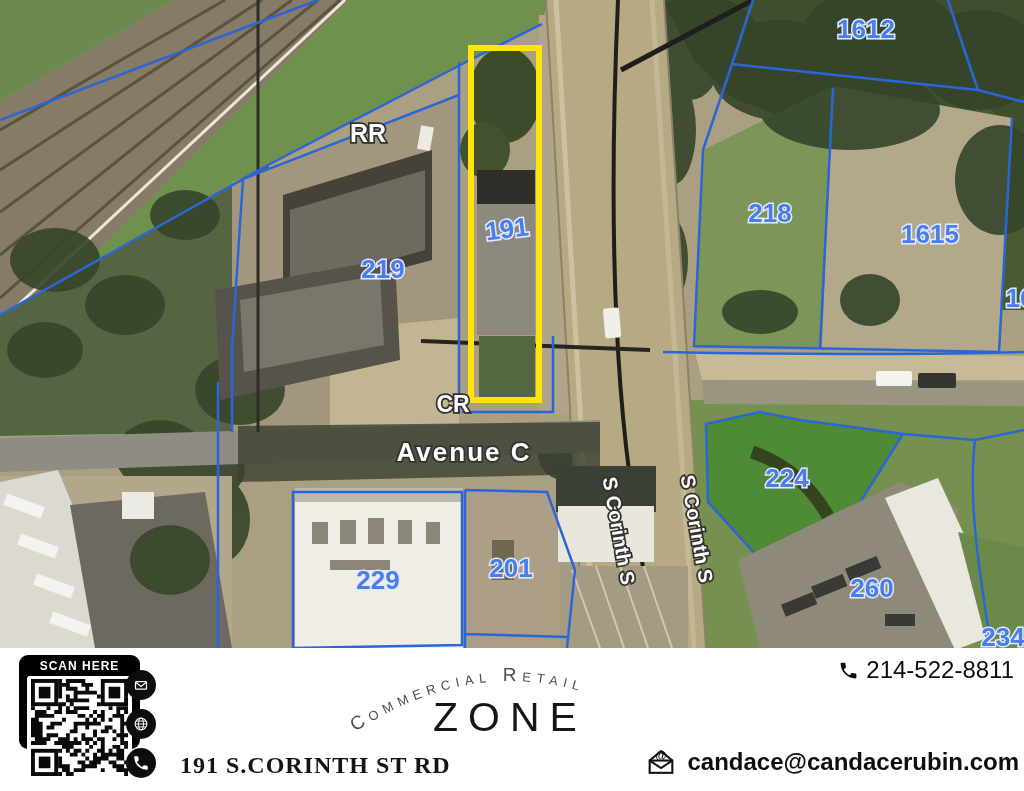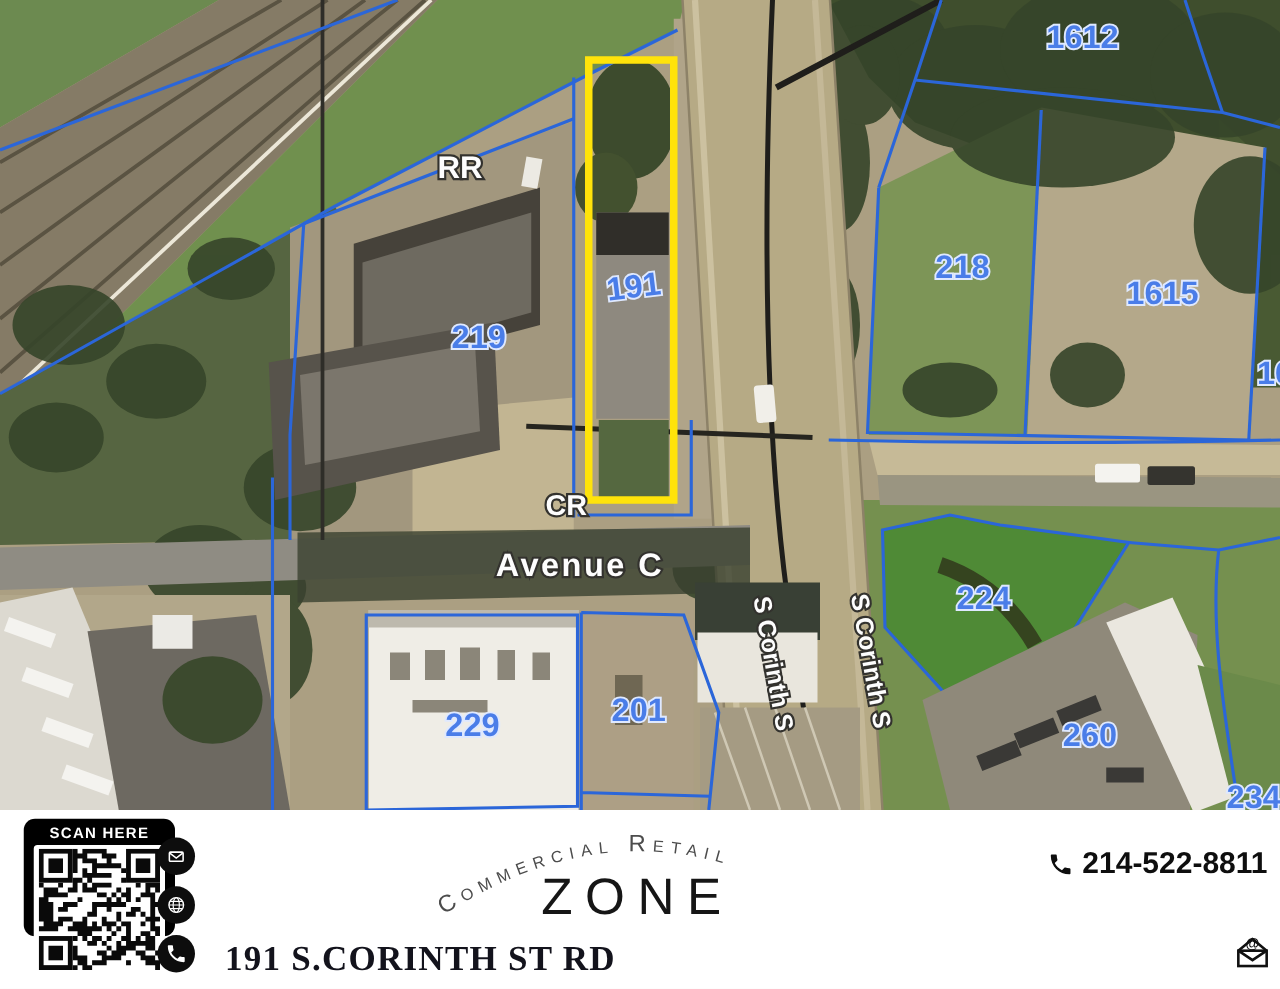--- a/index.html
+++ b/index.html
@@ -16,27 +16,27 @@
   #qrbox{position:absolute;left:3px;top:7px;width:121px;height:94px;background:#000000;
          border-radius:9px;text-align:center;margin-left:16px;}
   #scanlabel{color:#ffffff;font-size:12px;font-weight:700;letter-spacing:1px;
              padding-top:4px;padding-bottom:2px;}
   #qrwhite{position:absolute;left:8px;top:21px;width:105px;height:103px;background:#ffffff;
            border-radius:3px;}
   #qrwhite svg{position:absolute;left:4px;top:3px;}
   .cicon{position:absolute;left:126px;width:30px;height:30px;border-radius:50%;
          background:#0d0d0d;display:flex;align-items:center;justify-content:center;}
   #addr{position:absolute;left:180px;top:104px;font-family:"Liberation Serif",serif;
-        font-weight:700;font-size:28px;letter-spacing:1px;color:#13131c;white-space:nowrap;}
+        font-weight:700;font-size:24px;letter-spacing:1px;color:#13131c;white-space:nowrap;}
   #arc{position:absolute;left:320px;top:0px;pointer-events:none;}
   #arc text{font-family:"Liberation Sans",sans-serif;font-size:19px;letter-spacing:5.5px;
             fill:#4c4c4c;font-variant:small-caps;}
   #zone{position:absolute;left:330px;top:46px;width:360px;text-align:center;font-size:41px;
         letter-spacing:10px;color:#161616;font-weight:400;}
-  #phone{position:absolute;right:10px;top:29px;font-size:24px;font-weight:700;color:#0e0e0e;
+  #phone{position:absolute;right:10px;top:8px;font-size:24px;font-weight:400;color:#0e0e0e;
          display:flex;align-items:center;gap:7px;white-space:nowrap;}
   #email{position:absolute;right:5px;top:98px;font-size:24px;font-weight:700;color:#0e0e0e;
          display:flex;align-items:center;gap:9px;white-space:nowrap;}
 </style>
 </head>
 <body>
 
 <div id="page">
 
 <svg id="map" width="1024" height="648" viewBox="0 0 1024 648">
@@ -268,16 +268,17 @@
     <span>214-522-8811</span>
   </div>
 
   <div id="email">
     <svg width="34" height="31" viewBox="0 0 36 32">
       <path d="M6 15 L18 5 L30 15" fill="none" stroke="#111" stroke-width="2.2" stroke-linejoin="round"></path>
       <rect x="6" y="15" width="24" height="13" fill="#fff" stroke="#111" stroke-width="2.2"></rect>
       <path d="M6 15 L18 23 L30 15" fill="none" stroke="#111" stroke-width="2.2"></path>
       <text x="18" y="13" text-anchor="middle" font-size="12" font-weight="bold" fill="#111">@</text>
     </svg>
+    <span>candace@candacerubin.com</span>
   </div>
 
 </div>
 </div>
 
 </body></html>

